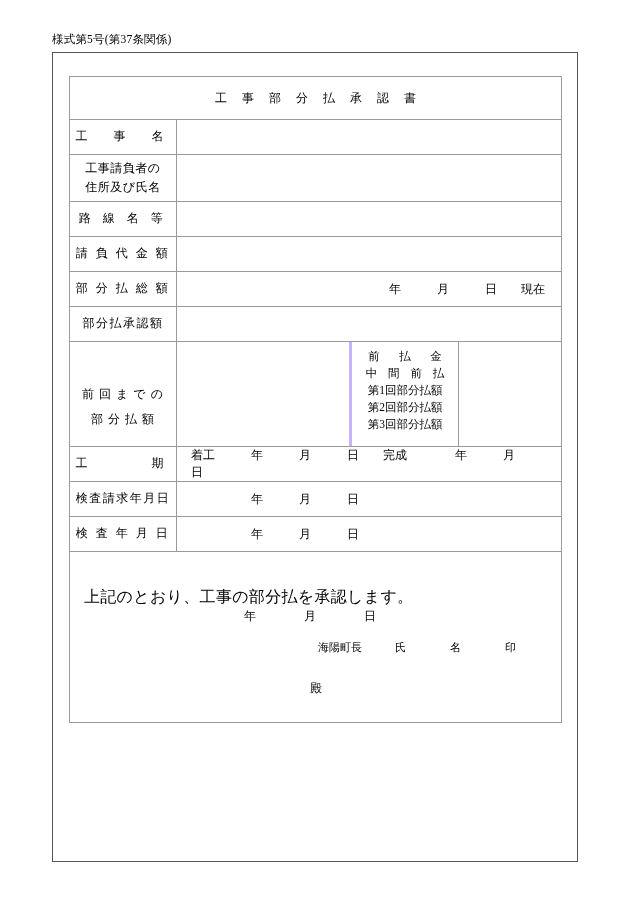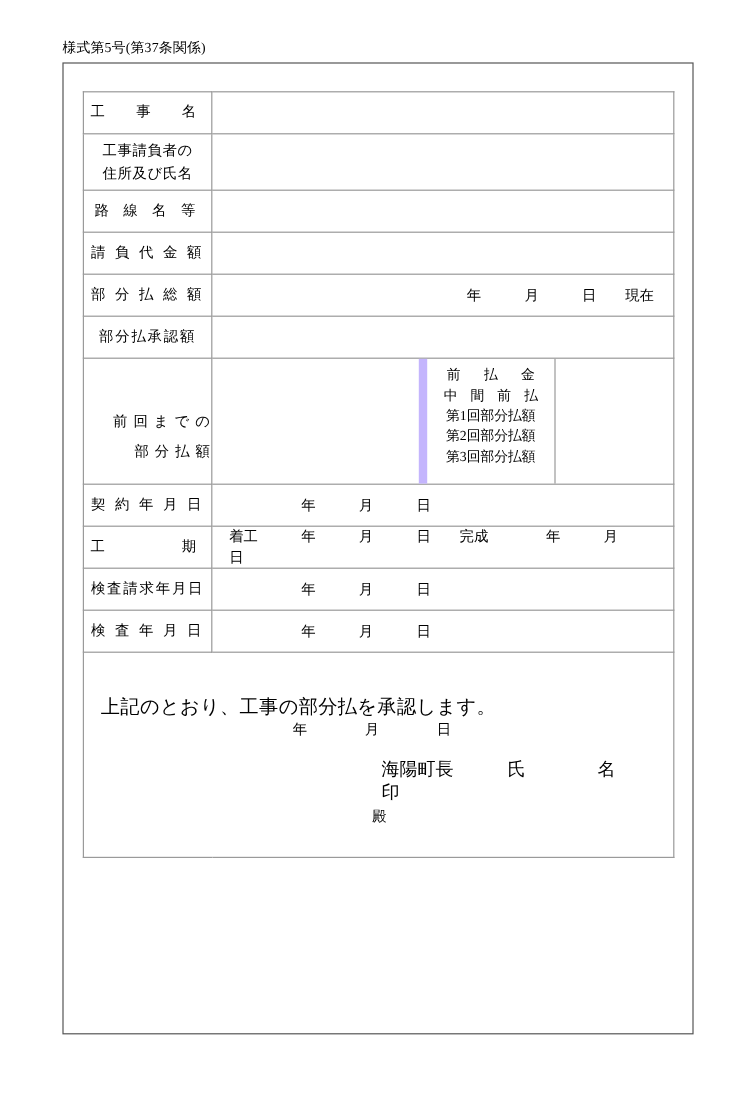--- a/index.html
+++ b/index.html
@@ -89,21 +89,21 @@
   .maebarai-wrap {
     display: flex;
     flex-direction: row;
     align-items: stretch;
     height: 100%;
   }
   .maebarai-blank {
     width: 172px;
   }
   .maebarai-list {
-    border-left: 7px solid #c4b5fd;
+    border-left: 3px solid #c4b5fd;
     border-right: 1px solid #9a9a9a;
     width: 106px;
     padding: 6px 0 6px 0;
   }
   .maebarai-list div {
     font-size: 11.5px;
     line-height: 1.48;
     text-align: center;
     white-space: nowrap;
   }
@@ -112,21 +112,21 @@
     padding-left: 4px;
   }
   .maebarai-rest {
     flex: 1;
   }
   .maebarai-cell {
     padding: 0 !important;
     height: 104px;
   }
   .label-maebarai {
-    text-align: right;
+    text-align: center;
     line-height: 2.1;
     font-size: 12px;
     letter-spacing: 1px;
   }
 
   .footer-cell {
     height: 170px;
     padding: 0 !important;
     position: relative;
   }
@@ -141,21 +141,21 @@
   .footer-date {
     position: absolute;
     left: 174px;
     top: 56px;
     font-size: 12px;
   }
   .footer-sign {
     position: absolute;
     left: 248px;
     top: 88px;
-    font-size: 15px;
+    font-size: 11px;
   }
   .footer-dono {
     position: absolute;
     left: 240px;
     top: 128px;
     font-size: 12px;
   }
 </style>
 </head>
 <body>
@@ -163,20 +163,23 @@
 <div class="form-number">様式第5号(第37条関係)</div>
 
 <div class="outer-frame"></div>
 
 <table class="doc-table">
   <colgroup>
     <col style="width:107px">
     <col style="width:385px">
   </colgroup>
   <tbody>
+    <tr>
+      <td class="title-cell" colspan="2">工 事 部 分 払 承 認 書</td>
+    </tr>
 
     <tr>
       <td class="label-cell sp2">工　事　名</td>
       <td class="value-cell"></td>
     </tr>
 
     <tr>
       <td class="label-cell two-line">
         <div>工事請負者の</div>
         <div>住所及び氏名</div>
@@ -221,24 +224,20 @@
             <div>第1回部分払額</div>
             <div>第2回部分払額</div>
             <div>第3回部分払額</div>
           </div>
           <div class="maebarai-rest"></div>
         </div>
       </td>
     </tr>
 
 
-    <tr>
-      <td class="label-cell sp3">契 約 年 月 日</td>
-      <td class="value-cell" style="padding-left:74px !important">年　　　月　　　日</td>
-    </tr>
 
     <tr>
       <td class="label-cell sp2">工　　　期</td>
       <td class="value-cell" style="padding-left:14px !important">着工　　　年　　　月　　　日　　完成　　　　年　　　月　　　日</td>
     </tr>
 
     <tr>
       <td class="label-cell sp4">検査請求年月日</td>
       <td class="value-cell" style="padding-left:74px !important">年　　　月　　　日</td>
     </tr>

